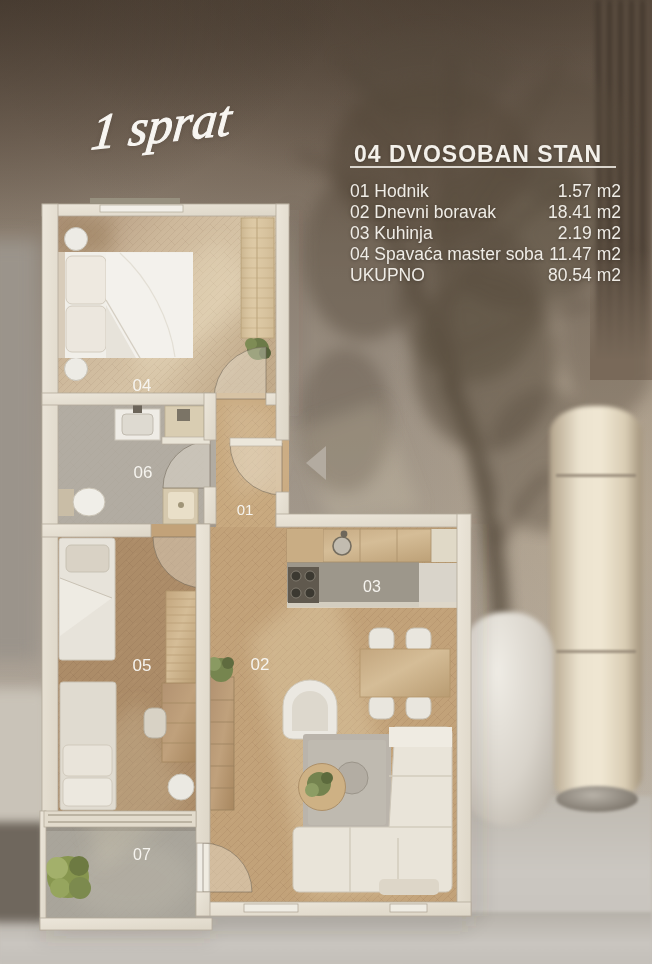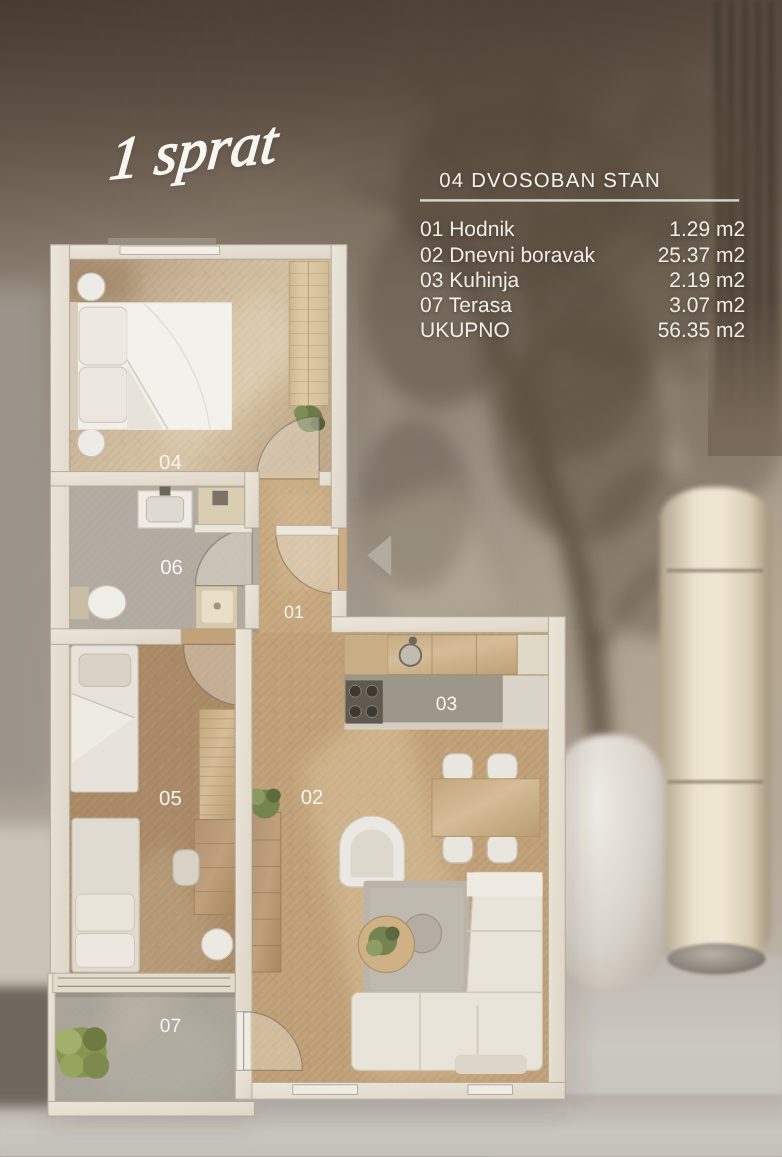--- a/index.html
+++ b/index.html
@@ -19,21 +19,21 @@
 #lamp{left:550px;top:406px;width:92px;height:396px;border-radius:42px/26px;background:linear-gradient(90deg,#b4a58d,#ece3cf 32%,#f0e7d3 55%,#d9cdb4 82%,#a3947c);filter:blur(2px);}
 .ring{left:556px;width:80px;height:3px;background:#8e8170;filter:blur(1px);opacity:.8;}
 #lampbase{left:556px;top:786px;width:82px;height:26px;border-radius:50%;background:radial-gradient(ellipse at 45% 35%,#b8b2a8,#7e776d 75%);filter:blur(1.5px);}
 #pot{left:462px;top:612px;width:92px;height:213px;border-radius:42px;background:radial-gradient(ellipse at 38% 28%,#efece5,#d8d3ca 55%,#b5aea3 95%);filter:blur(2.5px);}
 #carpet{left:408px;top:796px;width:244px;height:168px;background:linear-gradient(180deg,#bfbab1,#cbc7c1 45%,#c6c2bc);filter:blur(2px);}
 #bottomstrip{left:0;top:912px;width:652px;height:52px;background:linear-gradient(180deg,#b6b1a9,#c9c5bf 60%,#c3bfb9);filter:blur(1.5px);}
 #leftbed{left:-20px;top:688px;width:72px;height:146px;background:#c9c3b8;border-radius:10px;filter:blur(7px);}
 #bldark{left:-14px;top:822px;width:60px;height:100px;background:#6f675d;filter:blur(5px);}
 #leftmid{left:-20px;top:240px;width:60px;height:420px;background:#9b948b;filter:blur(9px);}
 #sprat{left:90px;top:92px;width:220px;height:80px;color:#f8f6f2;font-family:"Liberation Serif",serif;font-style:italic;font-size:50px;transform:rotate(-6deg) skewX(-12deg);letter-spacing:0px;text-shadow:0 1px 4px rgba(60,50,40,.3);-webkit-text-stroke:1.1px #f8f6f2;}
-#title{left:366px;top:141px;font-size:17px;color:#f3f0ea;letter-spacing:1px;font-weight:400;text-shadow:0 1px 3px rgba(50,42,34,.5);}
+#title{left:354px;top:141px;font-size:23px;color:#f3f0ea;letter-spacing:1px;font-weight:700;text-shadow:0 1px 3px rgba(50,42,34,.5);}
 #rule{left:350px;top:166px;width:266px;height:1.5px;background:rgba(240,236,229,.85);}
 #rows{left:350px;top:181px;width:271px;color:#efece6;font-size:17.5px;line-height:20.9px;text-shadow:0 1px 3px rgba(50,42,34,.5);}
 #rows div{position:relative;white-space:nowrap;}
 #rows span{position:absolute;right:0;}
 </style>
 </head>
 <body>
 <div id="stage">
   <div class="bg" id="bgbase"></div>
   <div id="curtain"></div>
@@ -71,25 +71,25 @@
   <div class="ring" style="top:650px"></div>
   <div id="lampbase"></div>
   <div id="pot"></div>
   <div id="leftbed"></div>
   <div id="bldark"></div>
   <div id="leftmid"></div>
   <div id="sprat">1 sprat</div>
   <div id="title">04 DVOSOBAN STAN</div>
   <div id="rule"></div>
   <div id="rows">
-    <div>01 Hodnik<span>1.29 m2</span></div>
-    <div>02 Dnevni boravak<span>25.37 m2</span></div>
+    <div>01 Hodnik<span>1.57 m2</span></div>
+    <div>02 Dnevni boravak<span>18.41 m2</span></div>
     <div>03 Kuhinja<span>2.19 m2</span></div>
-    <div>07 Terasa<span>3.07 m2</span></div>
-    <div>UKUPNO<span>56.35 m2</span></div>
+    <div>04 Spavaća master soba<span>11.47 m2</span></div>
+    <div>UKUPNO<span>80.54 m2</span></div>
   </div>
   <svg id="plan" width="652" height="964" viewBox="0 0 652 964" style="left:0;top:0;">
     <defs>
       <linearGradient id="wood1" x1="0" y1="0" x2="1" y2="1">
         <stop offset="0" stop-color="#c3a67e"></stop>
           <stop offset=".45" stop-color="#d5bd97"></stop>
           <stop offset="1" stop-color="#b99c72"></stop>
       </linearGradient>
       <linearGradient id="wood2" x1="0" y1="0" x2="1" y2="1">
         <stop offset="0" stop-color="#b29271"></stop>

